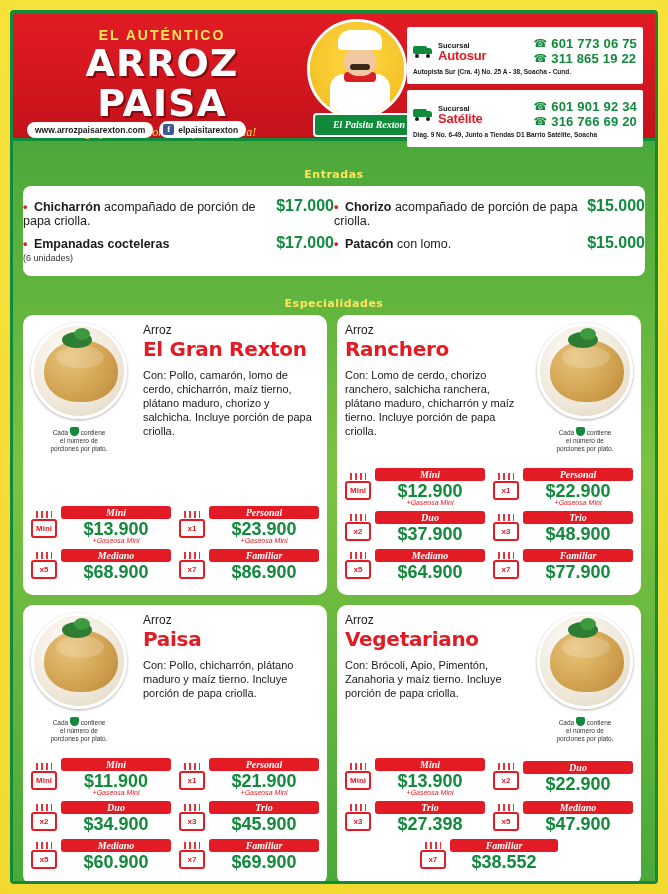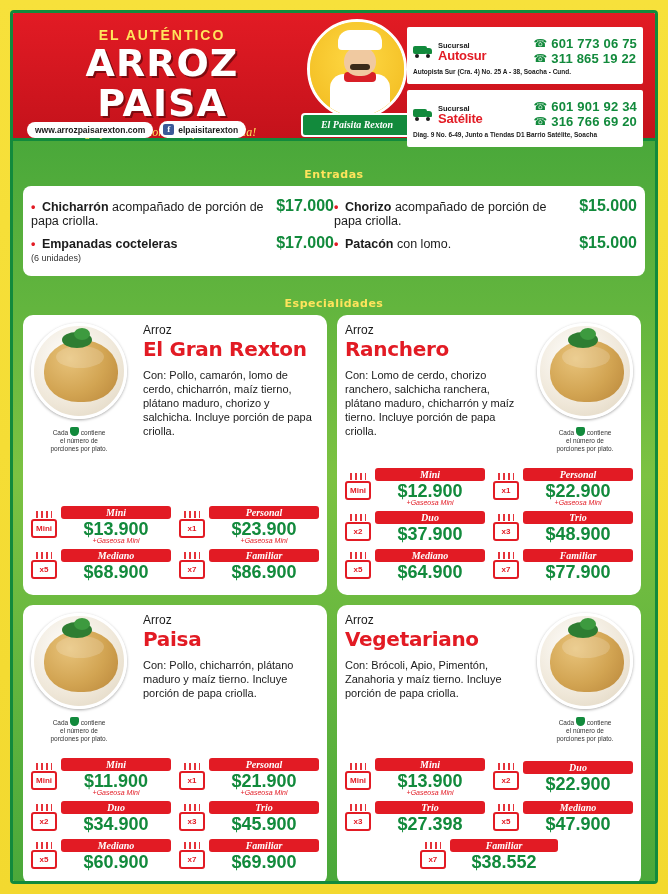--- a/index.html
+++ b/index.html
@@ -91,21 +91,21 @@
   }
   .chef-body {
     position: absolute; left: 20px; top: 52px; width: 60px; height: 46px;
     background: #ffffff; border-radius: 14px 14px 0 0;
   }
   .chef-scarf {
     position:absolute; left: 34px; top: 50px; width: 32px; height: 10px;
     background:#d81f26; border-radius: 4px;
   }
   .logo-ribbon {
-    position: absolute; left: 0px; top: 96px; width: 112px; height: 24px;
+    position: absolute; left: 12px; top: 96px; width: 112px; height: 24px;
     background: #128a3c; border: 2px solid #ffffff; border-radius: 4px;
     color: #ffffff; font-size: 10px; font-style: italic; font-weight: bold;
     text-align: center; line-height: 20px;
     font-family: "Liberation Serif", serif;
   }
 
   
   .hdr-right { position: absolute; right: 12px; top: 14px; width: 236px; }
   .suc-box {
     background: #ffffff; border-radius: 2px; padding: 9px 6px; margin-bottom: 6px;
@@ -136,21 +136,21 @@
     height: 743px;
   }
   .section-title {
     text-align: center; color: #ffe45c; font-size: 11px; font-weight: bold;
     letter-spacing: .5px; margin: 21px 0 5px 0;
     font-family: "DejaVu Sans", sans-serif;
   }
 
   
   .entradas {
-    background: #ffffff; border-radius: 8px; padding: 8px 8px;
+    background: #ffffff; border-radius: 8px; padding: 8px 0;
     display: flex; 
   }
   .ent-col { flex: 1; }
   .ent-row { display: flex; align-items: baseline; justify-content: space-between; padding: 3px 0; }
   .ent-name { font-size: 12.5px; color: #1b1b1b; line-height: 14px; }
   .ent-name b { font-weight: bold; }
   .ent-bullet { color: #e21b24; font-weight: bold; margin-right: 3px; }
   .ent-price { font-size: 16px; font-weight: bold; color: #128a3c; white-space: nowrap; margin-left: 8px; }
   .ent-sub { font-size: 9px; color: #333; }
 

